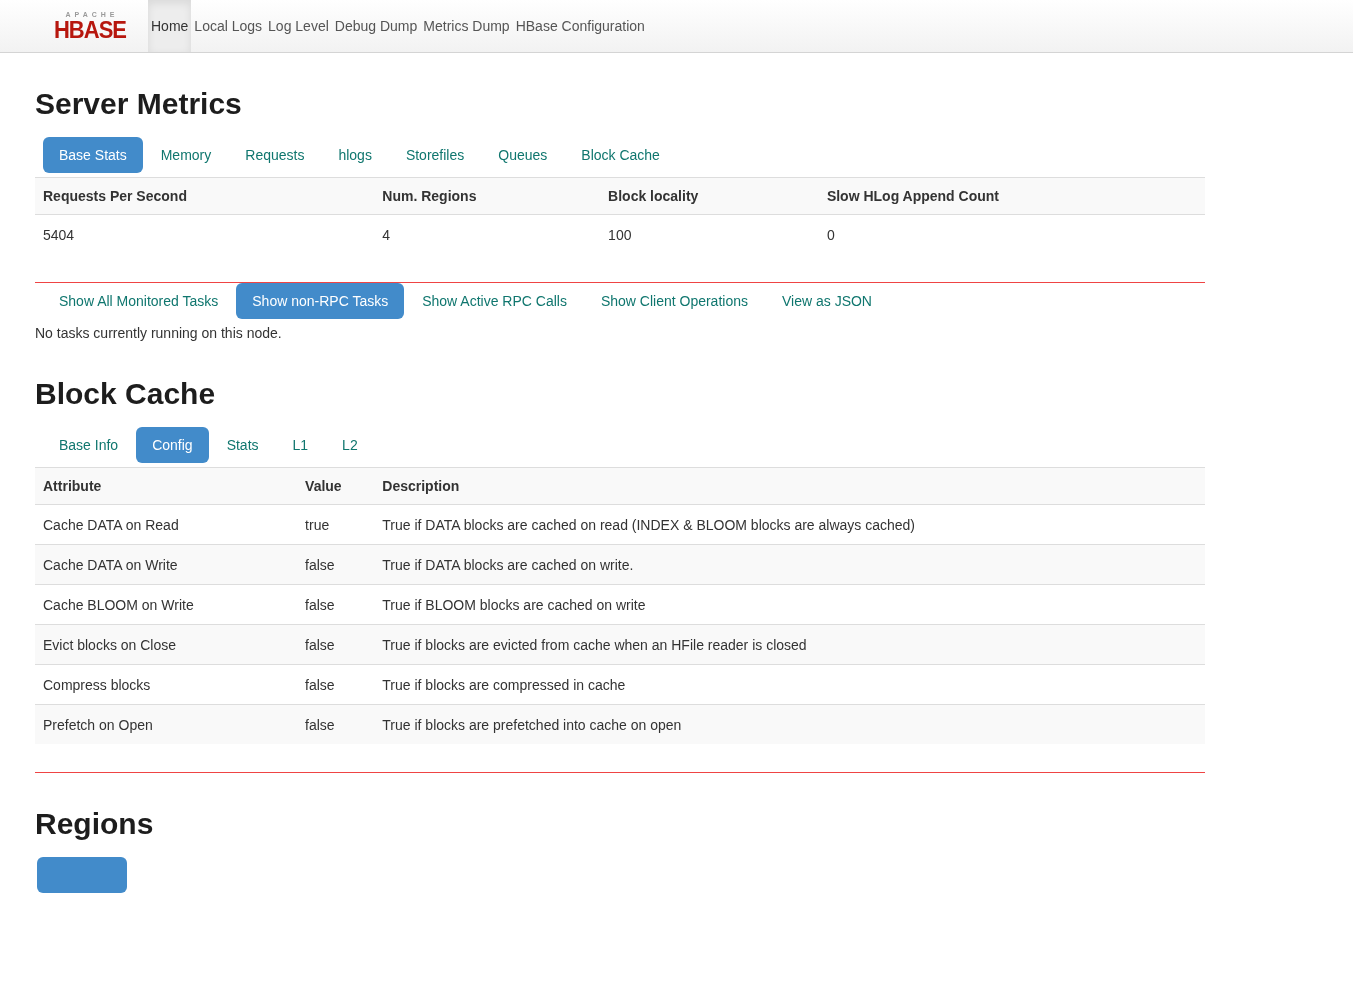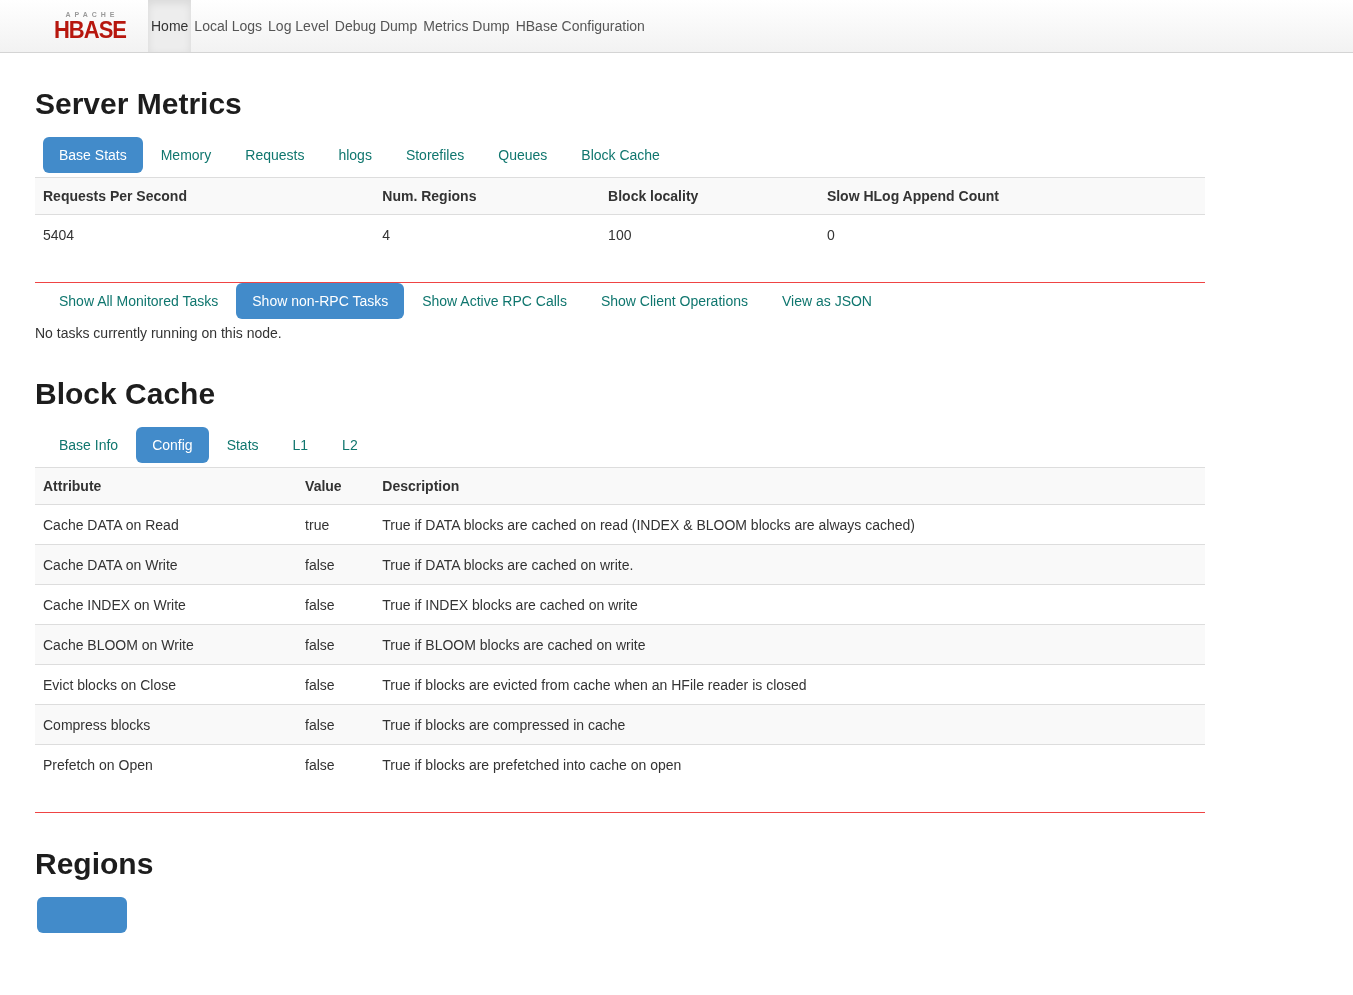--- a/index.html
+++ b/index.html
@@ -235,25 +235,20 @@
               <td>true</td>
               <td>True if DATA blocks are cached on read (INDEX &amp; BLOOM blocks are always cached)</td>
             </tr>
 
             <tr>
               <td>Cache DATA on Write</td>
               <td>false</td>
               <td>True if DATA blocks are cached on write.</td>
             </tr>
 
-            <tr>
-              <td>Cache INDEX on Write</td>
-              <td>false</td>
-              <td>True if INDEX blocks are cached on write</td>
-            </tr>
 
             <tr>
               <td>Cache BLOOM on Write</td>
               <td>false</td>
               <td>True if BLOOM blocks are cached on write</td>
             </tr>
 
             <tr>
               <td>Evict blocks on Close</td>
               <td>false</td>

